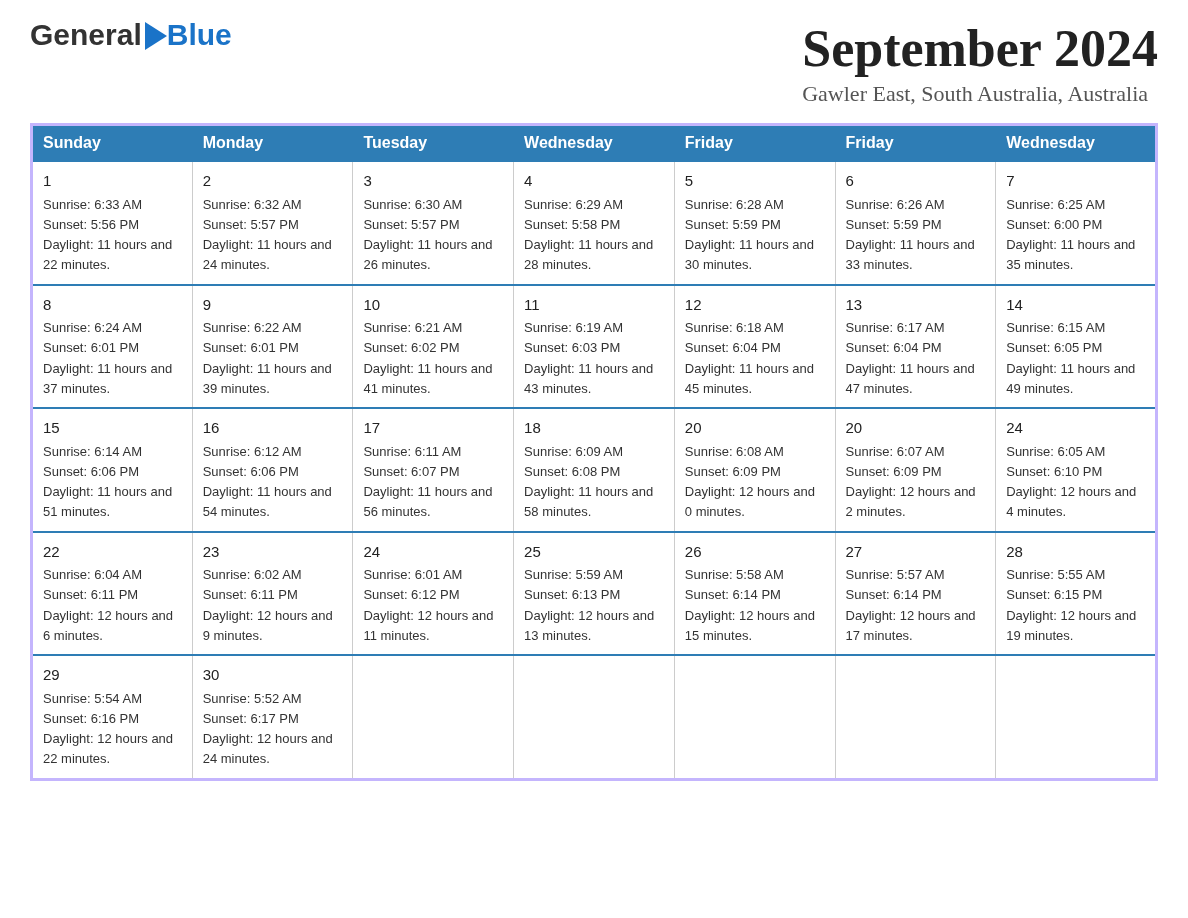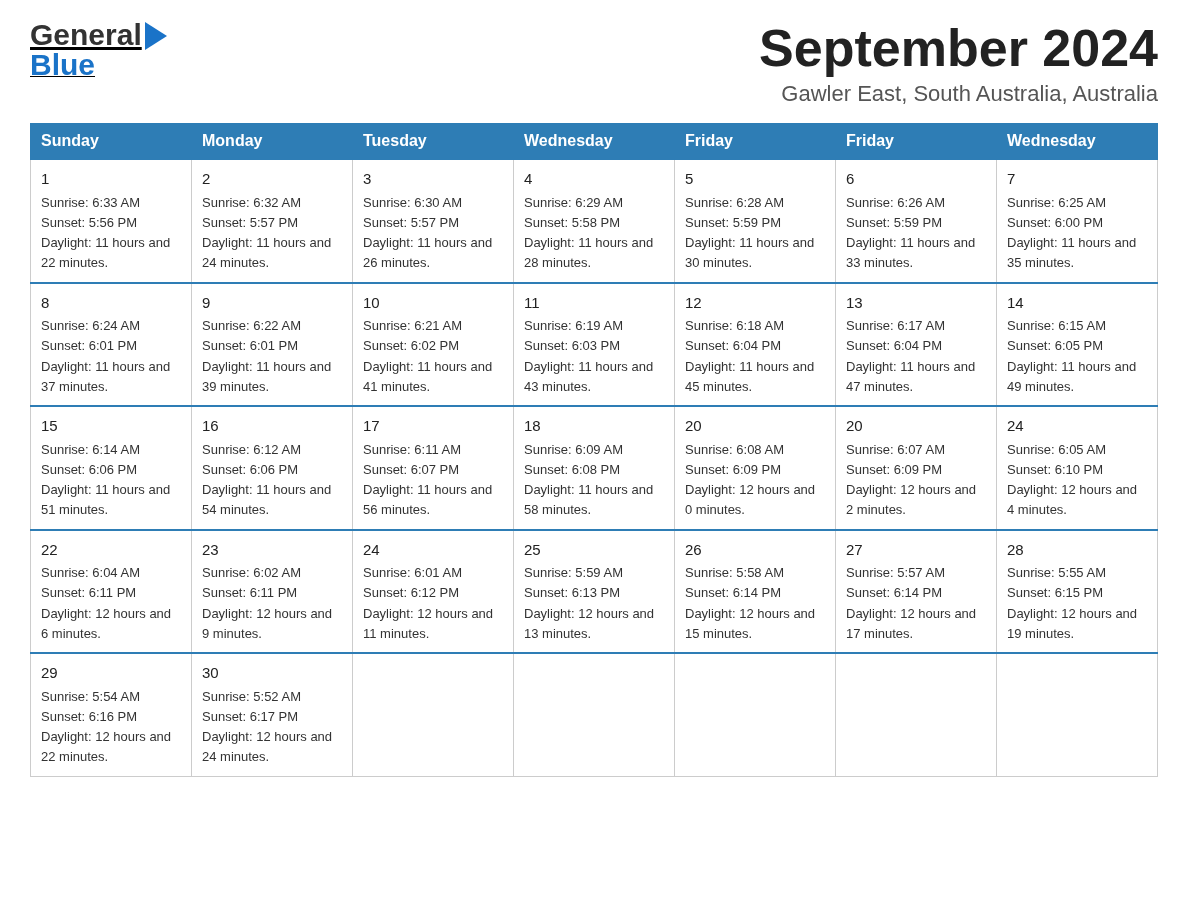--- a/index.html
+++ b/index.html
@@ -11,46 +11,46 @@
       padding: 20px 30px;
     }
     .header {
       display: flex;
       justify-content: space-between;
       align-items: flex-start;
       margin-bottom: 16px;
     }
     .logo {
       display: flex;
-      flex-direction: column;
+      flex-direction: row;
       align-items: flex-start;
-      text-decoration: underline;
     }
     .logo-line1 {
       display: flex;
       align-items: center;
     }
     .title-block {
-      text-align: right;
+      text-align: left;
+      font-family: Liberation Serif, serif;
     }
     .month-title {
       font-size: 52px;
       font-weight: bold;
       color: #222;
       line-height: 1.1;
     }
     .location-title {
       font-size: 22px;
       color: #555;
       margin-top: 4px;
     }
     .calendar {
       width: 100%;
       border-collapse: collapse;
-      border: 1px solid #c4b5fd;
+      border: 3px solid #c4b5fd;
     }
     .calendar th {
       background-color: #2e7db5;
       color: #fff;
       font-size: 16px;
       font-weight: bold;
       padding: 8px 10px;
       text-align: left;
       border: 1px solid #2e7db5;
     }

